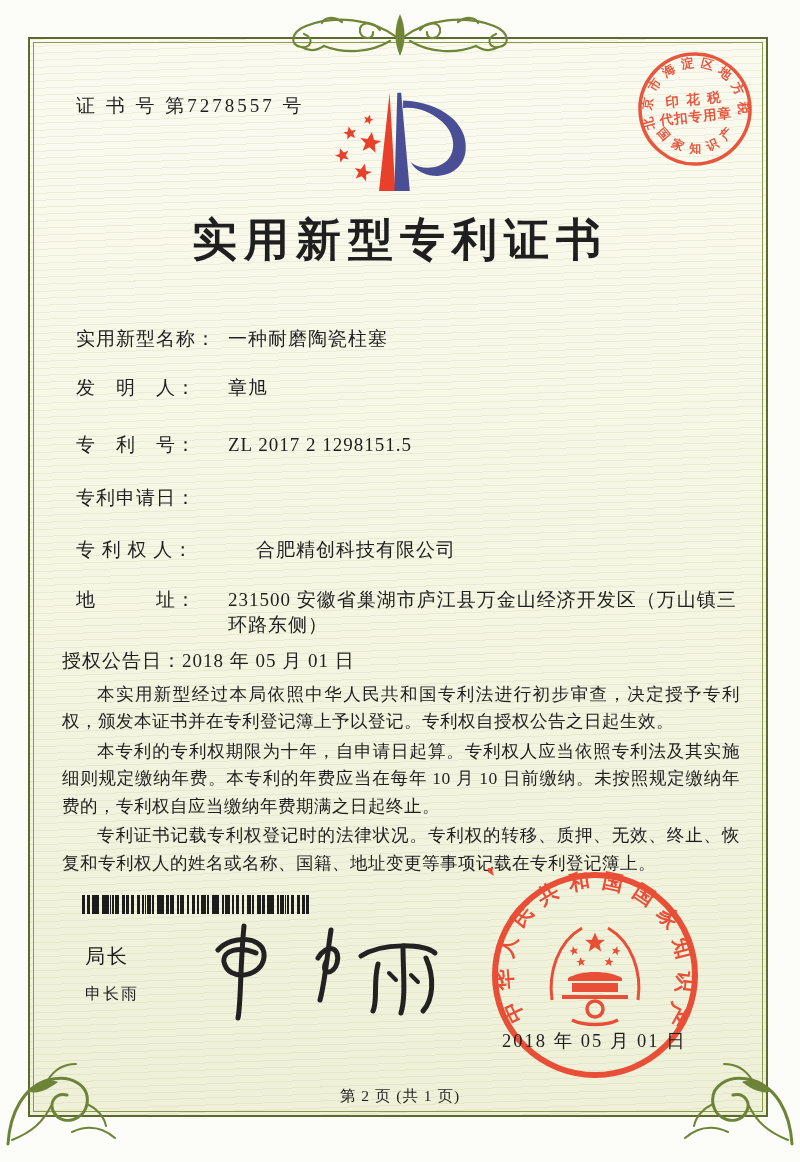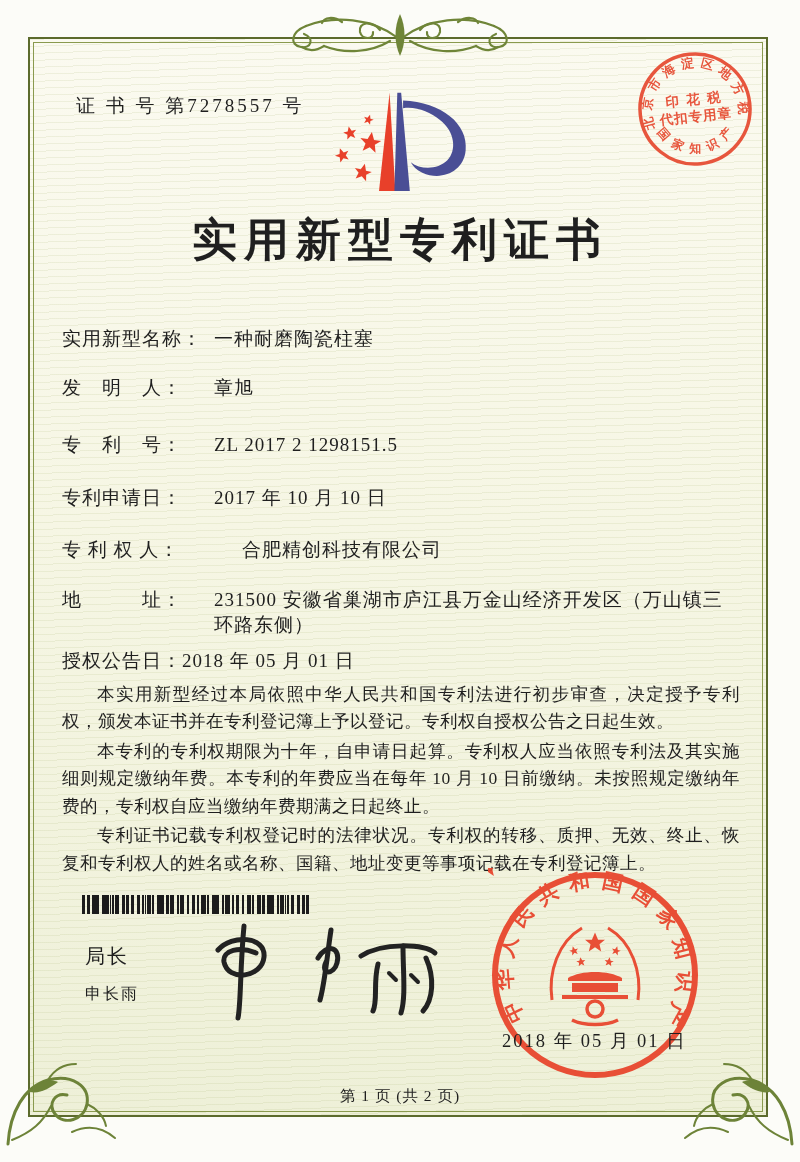--- a/index.html
+++ b/index.html
@@ -26,21 +26,21 @@
   }
   .logo{position:absolute;left:328px;top:76px;width:154px;height:128px;}
   .title{
     position:absolute;left:0;top:210px;width:800px;text-align:center;
     font-size:45px;font-weight:700;letter-spacing:7px;white-space:pre;
   }
   .field-row{
     position:absolute;left:62px;width:690px;display:flex;
     font-size:19px;letter-spacing:1px;line-height:1.3;
   }
-  .field-label{white-space:pre;width:152px;flex:0 0 152px;}
+  .field-label{white-space:pre;width:152px;flex:0 0 152px;margin-left:14px;}
   .field-value{white-space:normal;}
   .addr-value{width:512px;}
   .grant-row{position:absolute;left:62px;top:648px;width:690px;font-size:19px;letter-spacing:1px;}
   .grant-right{position:absolute;left:393px;top:0;white-space:pre;}
   .grant-left{white-space:pre;}
   .body-text{
     position:absolute;left:62px;top:679px;width:678px;
     font-size:17.5px;text-align:justify;letter-spacing:.5px;
   }
   .body-text p{margin:2px 0;text-indent:2em;line-height:1.57;}
@@ -142,21 +142,20 @@
 <div class="field-row" style="top:376px;">
   <span class="field-label">发　明　人：</span>
   <span class="field-value">章旭</span>
 </div>
 <div class="field-row" style="top:433px;">
   <span class="field-label">专　利　号：</span>
   <span class="field-value">ZL 2017 2 1298151.5</span>
 </div>
 <div class="field-row" style="top:486px;">
   <span class="field-label">专利申请日：</span>
-  <span class="field-value">2017 年 10 月 10 日</span>
 </div>
 <div class="field-row" style="top:538px;gap:28px;">
   <span class="field-label">专 利 权 人：</span>
   <span class="field-value">合肥精创科技有限公司</span>
 </div>
 <div class="field-row" style="top:588px;">
   <span class="field-label">地　　　址：</span>
   <span class="field-value addr-value">231500 安徽省巢湖市庐江县万金山经济开发区（万山镇三环路东侧）</span>
 </div>
 
@@ -213,21 +212,21 @@
     <path d="M74,127 L140,127 L140,131 L74,131 Z"></path>
     <circle cx="107" cy="141" r="8" fill="none" stroke="#e8452c" stroke-width="3.5"></circle>
     <path d="M64,132 C60,104 70,74 94,60" fill="none" stroke="#e8452c" stroke-width="3"></path>
     <path d="M150,132 C154,104 144,74 120,60" fill="none" stroke="#e8452c" stroke-width="3"></path>
     <path d="M84,152 C96,158 118,158 130,152" fill="none" stroke="#e8452c" stroke-width="3.5"></path>
   </g>
 </svg>
 
 <div class="seal-date">2018 年 05 月 01 日</div>
 
-<div class="page-footer">第 1 页 (共 2 页)</div>
+<div class="page-footer">第 2 页 (共 1 页)</div>
 
 <svg class="tax-stamp" viewBox="0 0 122 122">
   <circle cx="61" cy="61" r="55" fill="none" stroke="#e6492f" stroke-width="3.5"></circle>
   <path id="taxTop" d="M19,76 A44,44 0 1 1 103,76" fill="none"></path>
   <path id="taxBot" d="M21,80 A45,45 0 0 0 101,80" fill="none"></path>
   <text font-size="12.5" fill="#e6492f" font-weight="700">
     <textPath href="#taxTop" startOffset="0" textLength="196" lengthAdjust="spacing">北京市海淀区地方税务局</textPath>
   </text>
   <text x="61" y="56" font-size="13.5" fill="#e6492f" font-weight="700" text-anchor="middle" letter-spacing="2">印 花 税</text>
   <text x="61" y="73" font-size="13.5" fill="#e6492f" font-weight="700" text-anchor="middle" letter-spacing="1">代扣专用章</text>

